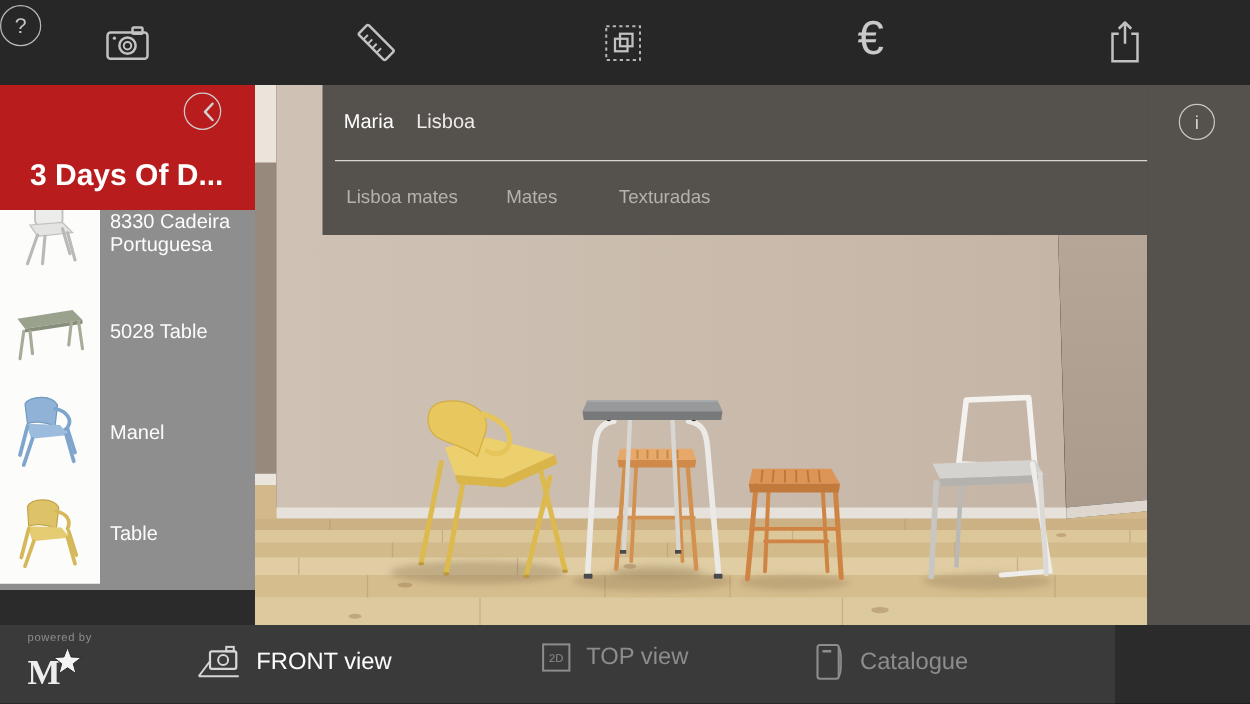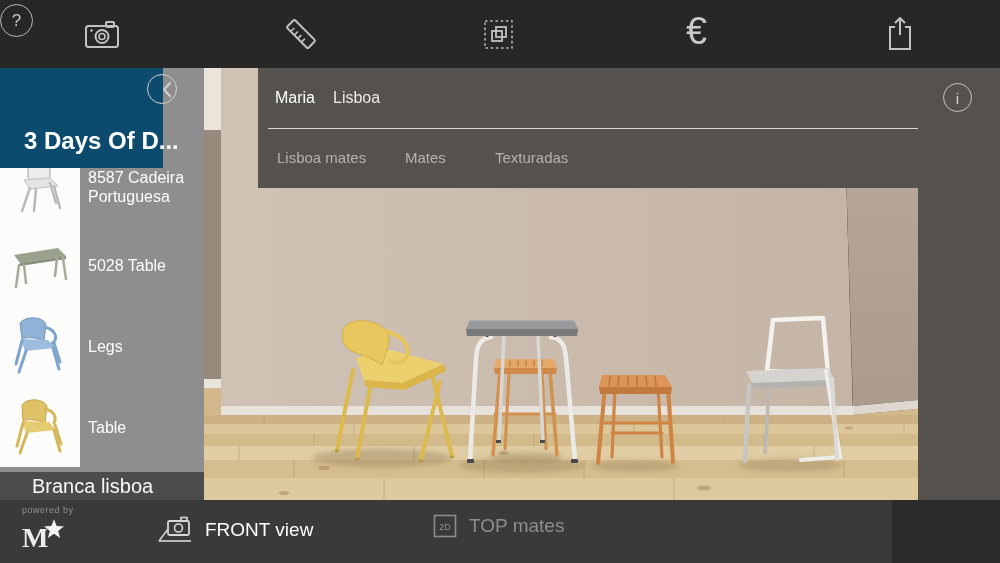--- a/index.html
+++ b/index.html
@@ -26,21 +26,21 @@
   #subtab-0{left:19px;} #subtab-1{left:147px;} #subtab-2{left:237px;}
   #rightstrip{left:918px;top:68px;width:82px;height:432px;background:#55514d;z-index:20;}
   #info-btn{position:absolute;left:25px;top:15px;width:29px;height:29px;border:1.4px solid #c9c5c1;
     border-radius:50%;background:none;color:#d4d0cc;font-size:15px;line-height:27px;text-align:center;cursor:pointer;}
   
   #sidebar{left:0;top:68px;width:204px;height:432px;z-index:30;}
   #list-bg{left:0;top:0;width:204px;height:404px;background:#8e8e8e;}
   #thumbcol{left:0;top:76px;width:80px;height:323px;background:#fcfcfb;}
   .thumb{position:absolute;left:8px;width:64px;height:64px;}
   .item-label{position:absolute;left:88px;width:112px;font-size:16px;line-height:19px;color:#fcfcfc;cursor:pointer;}
-  #sb-header{left:0;top:0;width:163px;height:100px;background:#0c4a6e;}
+  #sb-header{left:0;top:0;width:204px;height:100px;background:#b91c1c;}
   #sb-title{position:absolute;left:24px;top:59px;font-size:24px;font-weight:600;color:#fff;white-space:nowrap;}
   #back-btn{position:absolute;left:147px;top:6px;width:30px;height:30px;border:1.6px solid #cfcfcf;
     border-radius:50%;background:none;cursor:pointer;}
   #branca{left:0;top:404px;width:204px;height:28px;background:#4b4b4b;color:#f7f7f7;
     font-size:20px;line-height:28px;padding-left:32px;box-sizing:border-box;}
   
   #bottombar{left:0;top:500px;width:892px;height:63px;background:#3a3a3a;z-index:50;}
   #powered{position:absolute;left:22px;top:5px;font-size:9px;color:#8e8e8e;letter-spacing:.5px;}
   #logo{position:absolute;left:22px;top:16px;}
   .viewbtn{position:absolute;top:14px;display:flex;align-items:center;background:none;border:none;
@@ -270,35 +270,34 @@
       <path d="M37,14 C46,16 49,22 46,28" fill="none" stroke="#d5b85a" stroke-width="3" stroke-linecap="round"></path>
       <polygon points="14,26 41,27 48,35 18,38" fill="#e5cb72"></polygon>
       <g stroke="#d5b85a" stroke-width="3" stroke-linecap="round">
         <line x1="19" y1="38" x2="12" y2="58"></line>
           <line x1="46" y1="35" x2="52" y2="56"></line>
         <line x1="15" y1="28" x2="9" y2="51"></line>
           <line x1="47" y1="30" x2="53" y2="49"></line>
       </g>
     </svg>
 
-    <div class="item-label" style="top:100px">8587 Cadeira Portuguesa</div>
+    <div class="item-label" style="top:100px">8330 Cadeira Portuguesa</div>
     <div class="item-label" style="top:188px">5028 Table</div>
-    <div class="item-label" style="top:269px">Legs</div>
+    <div class="item-label" style="top:269px">Manel</div>
     <div class="item-label" style="top:350px">Table</div>
 
     <div id="sb-header" class="abs">
       <button id="back-btn">
         <svg width="27" height="27" viewBox="0 0 27 27">
           <polyline points="16,7 10,13.5 16,20" fill="none" stroke="#d2d2d2" stroke-width="2" stroke-linecap="round" stroke-linejoin="round"></polyline>
         </svg>
       </button>
       <div id="sb-title">3 Days Of D...</div>
     </div>
 
-    <div id="branca" class="abs">Branca lisboa</div>
   </div>
 
   <div id="topbar" class="abs">
     <button class="tool" style="left:84px;top:19px">
       <svg width="36" height="30" viewBox="0 0 36 30">
         <rect x="2" y="7" width="32" height="21" rx="2.5" fill="none" stroke="#c2c2c2" stroke-width="2"></rect>
         <rect x="22" y="3" width="8" height="5" rx="1" fill="none" stroke="#c2c2c2" stroke-width="2"></rect>
         <circle cx="18" cy="17.5" r="6.5" fill="none" stroke="#c2c2c2" stroke-width="2"></circle>
         <circle cx="18" cy="17.5" r="3" fill="none" stroke="#c2c2c2" stroke-width="1.6"></circle>
         <circle cx="7.5" cy="11.5" r="1.3" fill="#c2c2c2"></circle>
@@ -353,18 +352,26 @@
         <rect x="24" y="3.5" width="6" height="3.5" fill="none" stroke="#d6d6d6" stroke-width="1.6"></rect>
       </svg>
       <span class="lbl on">FRONT view</span>
     </button>
 
     <button class="viewbtn off" id="top-btn">
       <svg width="24" height="24" viewBox="0 0 24 24">
         <rect x="1.5" y="1.5" width="21" height="21" fill="none" stroke="#8d8d8d" stroke-width="1.6"></rect>
         <text x="12" y="15.5" text-anchor="middle" font-family="Liberation Sans, sans-serif" font-size="9" fill="#8d8d8d">2D</text>
       </svg>
-      <span class="lbl off">TOP mates</span>
-    </button>
-
+      <span class="lbl off">TOP view</span>
+    </button>
+
+    <button class="viewbtn off" id="cat-btn">
+      <svg width="24" height="32" viewBox="0 0 24 32">
+        <rect x="2" y="2" width="17" height="27" rx="2" fill="none" stroke="#8d8d8d" stroke-width="1.7"></rect>
+        <line x1="6" y1="7" x2="13" y2="7" stroke="#8d8d8d" stroke-width="2"></line>
+        <path d="M19,4 C21.5,6 21.5,25 19,27" fill="none" stroke="#8d8d8d" stroke-width="1.4"></path>
+      </svg>
+      <span class="lbl off">Catalogue</span>
+    </button>
   </div>
 
 </div>
 
 </body></html>

